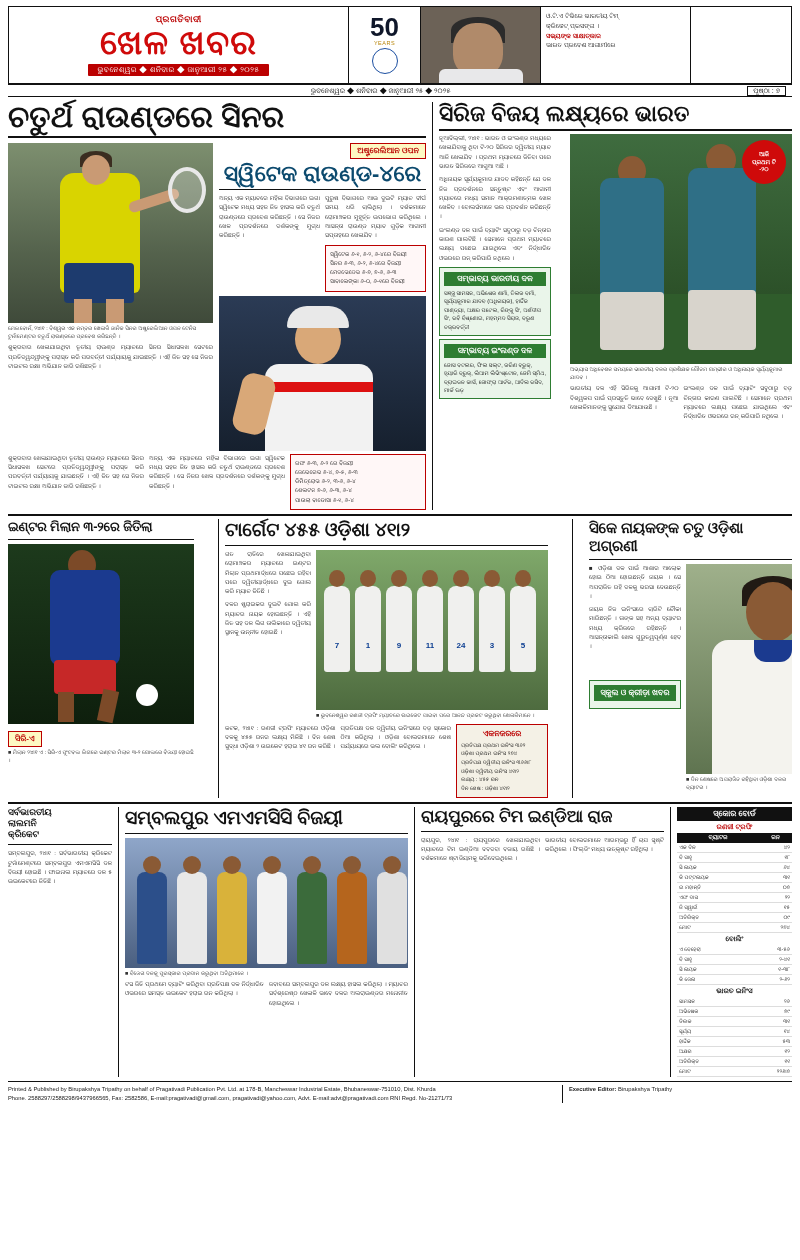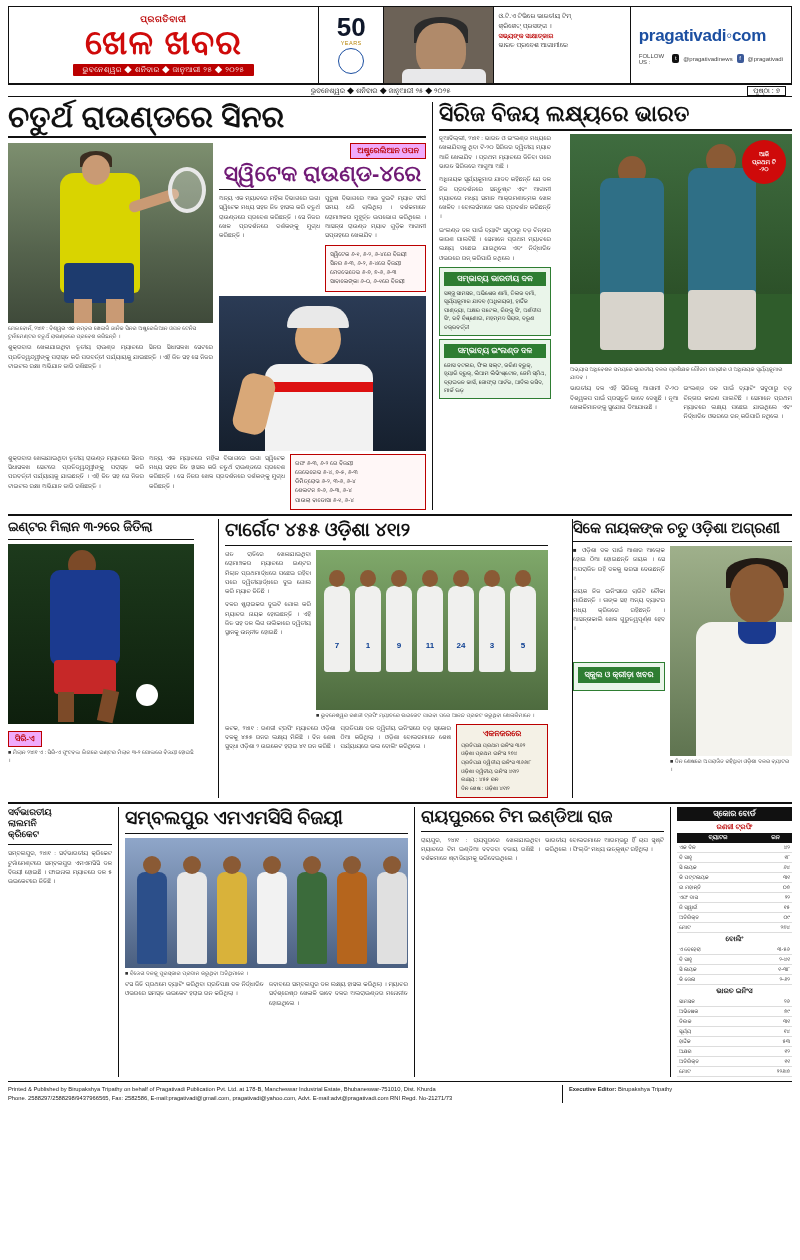--- a/index.html
+++ b/index.html
@@ -44,21 +44,21 @@
   .hrule2 { border-top:2px solid #111; margin:4px 0 3px; }
   .col { font-size:6px; line-height:1.55; color:#2a2a2a; text-align:justify; }
   .col p { margin:0 0 4px; }
   .cap { font-size:5.5px; color:#333; line-height:1.4; padding-top:2px; }
   .boxed { border:1px solid #111; padding:4px; }
   .tinted { background:#f4f1e6; }
   .greenbox { border:1px solid #2e7d32; background:#eaf5ea; padding:4px;margin-top:28px; }
   .greenbox h4 { margin:0 0 3px; font-size:8px; color:#fff; background:#2e7d32; text-align:center; padding:2px; font-weight:bold; }
   .magbox { border:1px solid #a0158c; background:#fdeffa; padding:5px; text-align:center; }
   .magbox .t { color:#a0158c; font-weight:bold; font-size:9.5px; line-height:1.3; }
-  .redtag { display:inline-block; background:#f0abfc; border:1px solid #b00; color:#b00; font-weight:bold; font-size:8px; padding:2px 6px; }
+  .redtag { display:inline-block; background:#fef9c3; border:1px solid #b00; color:#b00; font-weight:bold; font-size:8px; padding:2px 6px; }
   .sec-head { font-size:19px; font-weight:bold; letter-spacing:-.2px; }
 
   
   .s1 { display:flex; gap:6px; }
   .s1-left { width:418px; }
   .s1-right { flex:1; border-left:1px solid #111; padding-left:6px; }
   .title-xl { font-size:30px; font-weight:bold; line-height:1; }
   .title-lg { font-size:22px; font-weight:bold; line-height:1.05; }
   .s1-body { display:flex; gap:6px; margin-top:5px; }
   .tennis-photo { width:205px; height:180px; background:linear-gradient(160deg,#6f7f63,#4c5b46); position:relative; }
@@ -89,21 +89,21 @@
   .ip-p1b { position:absolute; left:30px; top:158px; width:64px; height:58px; background:#d8d4cc; border-radius:4px; }
   .ip-p2 { position:absolute; left:118px; top:34px; width:68px; height:126px; background:#2f6f86; border-radius:10px 10px 4px 4px; }
   .ip-p2h { position:absolute; left:136px; top:10px; width:30px; height:32px; background:#8a5a35; border-radius:50%; }
   .ip-p2b { position:absolute; left:118px; top:156px; width:68px; height:60px; background:#d8d4cc; border-radius:4px; }
   .ip-circle { position:absolute; right:6px; top:6px; width:44px; height:44px; border-radius:50%; background:#cf0a0a; color:#fff; font-size:6px; font-weight:bold; display:flex; align-items:center; justify-content:center; text-align:center; line-height:1.2; }
 
   
   .s2 { display:flex; gap:24px; }
   .s2-a { width:186px; }
   .s2-b { width:330px; border-left:1px solid #111; padding-left:6px; }
-  .s2-c { flex:1; border-left:1px solid #111; padding-left:0; }
+  .s2-c { flex:1; border-left:1px solid #111; padding-left:16px; }
   .football-photo { height:180px; background:linear-gradient(180deg,#1d3a1c,#0e1f0d); position:relative; overflow:hidden; }
   .fb-p { position:absolute; left:42px; top:26px; width:70px; height:96px; background:#1b3a8f; border-radius:10px; }
   .fb-h { position:absolute; left:60px; top:6px; width:28px; height:30px; background:#7c4a28; border-radius:50%; }
   .fb-sh { position:absolute; left:46px; top:116px; width:62px; height:34px; background:#c62828; border-radius:4px; }
   .fb-l1 { position:absolute; left:50px; top:148px; width:16px; height:30px; background:#7c4a28; }
   .fb-l2 { position:absolute; left:92px; top:146px; width:16px; height:32px; background:#7c4a28; transform:rotate(12deg); }
   .fb-ball { position:absolute; left:128px; top:140px; width:22px; height:22px; border-radius:50%; background:#fff; }
 
   .team-photo { height:160px; background:linear-gradient(180deg,#7fa86a,#4e6b3f); position:relative; overflow:hidden; }
   .tm-row { position:absolute; left:8px; top:36px; display:flex; gap:5px; }
@@ -158,30 +158,20 @@
     <div class="mh-photo">
       <div class="hair"></div>
       <div class="face"></div>
       <div class="body"></div>
     </div>
     <div class="mh-caption">
       <div>ଓ.ଟି.ଏ ଟିଭିରେ ଭାରତୀୟ ଟିମ୍</div>
       <div>କ୍ରିକେଟ୍ ପ୍ରସଙ୍ଗ ।</div>
       <div class="hl">ସଭ୍ୟଙ୍କ ସାକ୍ଷାତ୍କାର</div>
       <div>ଭାରତ ପ୍ରବେଶ ଆଗାମୀରେ</div>
-    </div>
-    <div class="mh-right">
-      <div class="mh-site">pragativadi◦com</div>
-      <div class="mh-follow">
-        <span>FOLLOW US :</span>
-        <span class="badge-sq badge-x">t</span>
-        <span>@pragativadinews</span>
-        <span class="badge-sq badge-fb">f</span>
-        <span>@pragativadi</span>
-      </div>
     </div>
   </div>
   <div class="mh-bar">
     <span></span>
     <span class="center">ଭୁବନେଶ୍ୱର  ◆  ଶନିବାର  ◆  ଜାନୁଆରୀ ୨୫  ◆  ୨୦୨୫</span>
     <span class="pg">ପୃଷ୍ଠା : ୭</span>
   </div>
 
   <div class="s1" style="margin-top:5px;">
 
@@ -205,21 +195,21 @@
           <div class="cap">ମେଲବୋର୍ନ, ୨୪ା୧ : ବିଶ୍ୱର ଏକ ନମ୍ବର ଖେଳାଳି ଜାନିକ ସିନର ଅଷ୍ଟ୍ରେଲିଆନ ଓପନ ଟେନିସ ଟୁର୍ନାମେଣ୍ଟର ଚତୁର୍ଥ ରାଉଣ୍ଡରେ ପ୍ରବେଶ କରିଛନ୍ତି ।</div>
           <div class="col" style="margin-top:3px;">
             <p>ଶୁକ୍ରବାର ଖେଳାଯାଇଥିବା ତୃତୀୟ ରାଉଣ୍ଡ ମ୍ୟାଚରେ ସିନର ସିଧାସଳଖ ସେଟରେ ପ୍ରତିଦ୍ୱନ୍ଦ୍ୱୀଙ୍କୁ ପରାସ୍ତ କରି ପରବର୍ତ୍ତୀ ପର୍ଯ୍ୟାୟକୁ ଯାଇଛନ୍ତି । ଏହି ଜିତ ସହ ସେ ନିଜର ଟାଇଟଲ ରକ୍ଷା ଅଭିଯାନ ଜାରି ରଖିଛନ୍ତି ।</p>
           </div>
         </div>
 
         <div style="flex:1;">
           <div style="display:flex; justify-content:flex-end; margin-bottom:3px;">
             <span class="redtag">ଅଷ୍ଟ୍ରେଲିଆନ ଓପନ</span>
           </div>
-          <div class="title-lg" style="text-align:center; color:#701a75;">ସ୍ୱିଟେକ ରାଉଣ୍ଡ-୪ରେ</div>
+          <div class="title-lg" style="text-align:center; color:#0c4a6e;">ସ୍ୱିଟେକ ରାଉଣ୍ଡ-୪ରେ</div>
           <div class="rule"></div>
           <div style="display:flex; gap:5px;">
             <div class="col" style="flex:1;">
               <p>ଅନ୍ୟ ଏକ ମ୍ୟାଚରେ ମହିଳା ବିଭାଗରେ ଇଗା ସ୍ୱିଟେକ ମଧ୍ୟ ସହଜ ଜିତ ହାସଲ କରି ଚତୁର୍ଥ ରାଉଣ୍ଡରେ ପ୍ରବେଶ କରିଛନ୍ତି । ସେ ନିଜର ଖେଳ ପ୍ରଦର୍ଶନରେ ଦର୍ଶକଙ୍କୁ ମୁଗ୍ଧ କରିଛନ୍ତି ।</p>
             </div>
             <div style="flex:1;">
               <div class="col">
                   <p>ପୁରୁଷ ବିଭାଗରେ ଆଉ ଦୁଇଟି ମ୍ୟାଚ ଦୀର୍ଘ ସମୟ ଧରି ଚାଲିଥିଲା । ଦର୍ଶକମାନେ ରୋମାଞ୍ଚକର ମୁହୂର୍ତ୍ତ ଉପଭୋଗ କରିଥିଲେ । ଆସନ୍ତା ରାଉଣ୍ଡ ମ୍ୟାଚ ଗୁଡ଼ିକ ଆଗାମୀ ସପ୍ତାହରେ ଖେଳାଯିବ ।</p>
                 </div>
               <div class="score-box" style="white-space:pre-line;">ସ୍ୱିଟେକ ୬-୧, ୬-୨, ୬-୪ରେ ବିଜୟୀ

